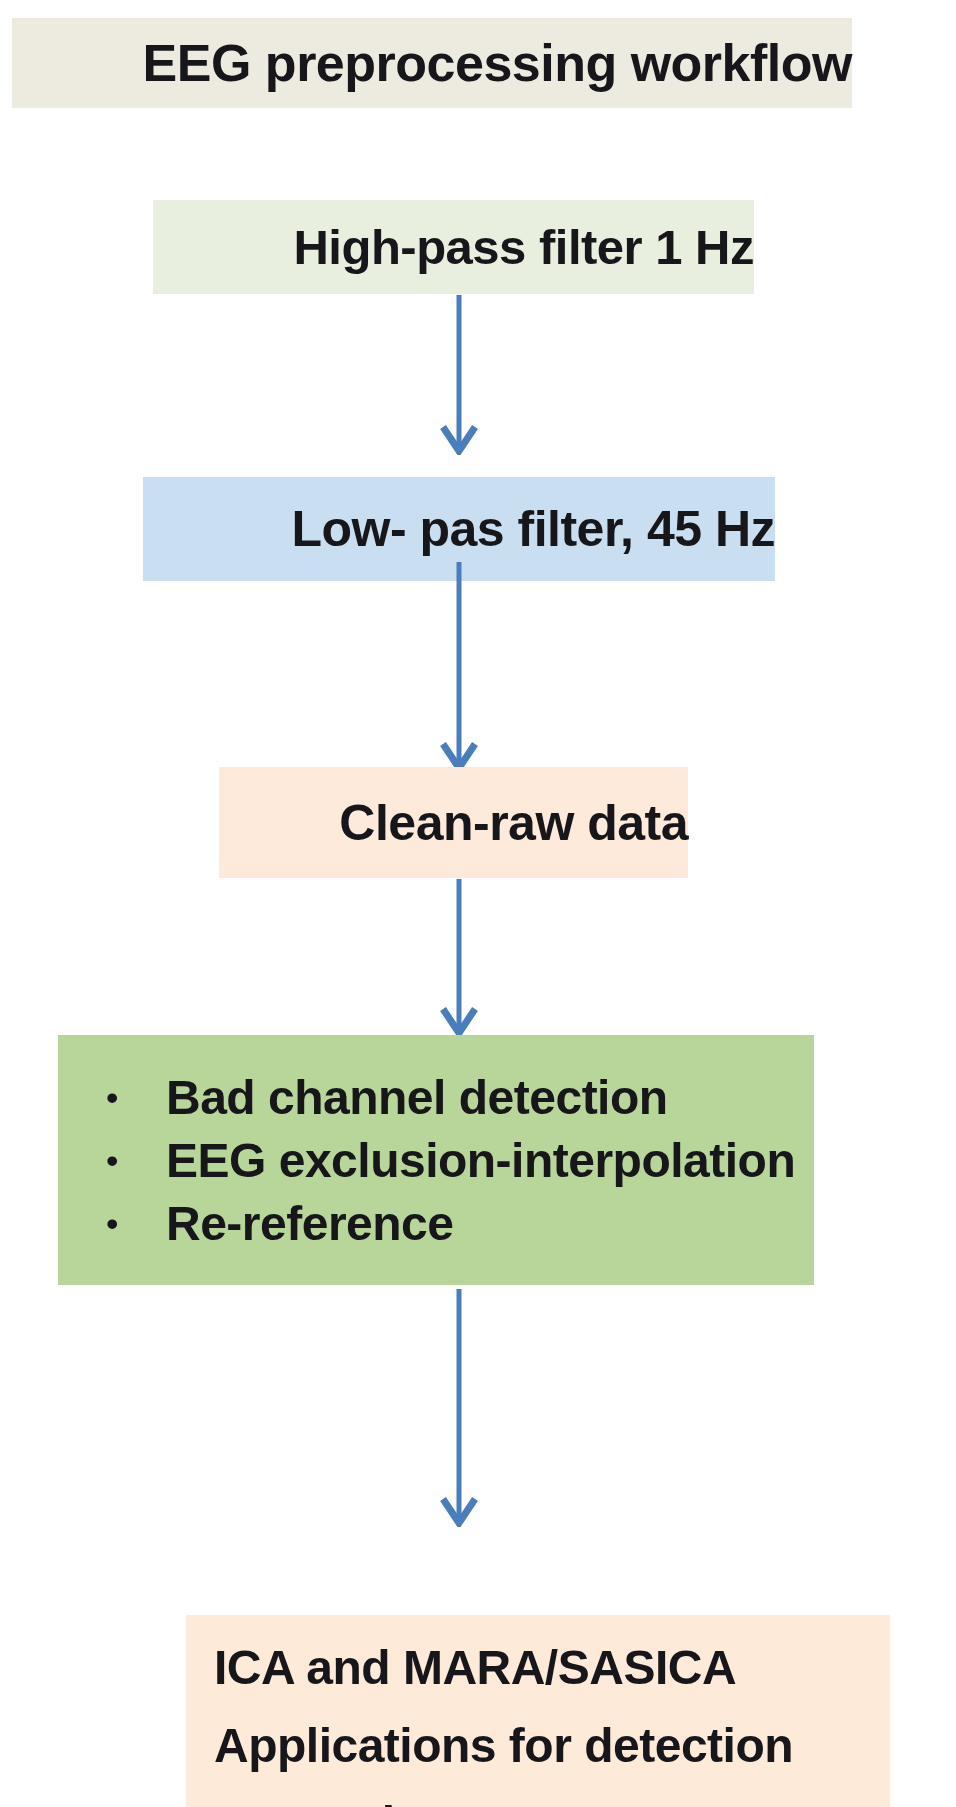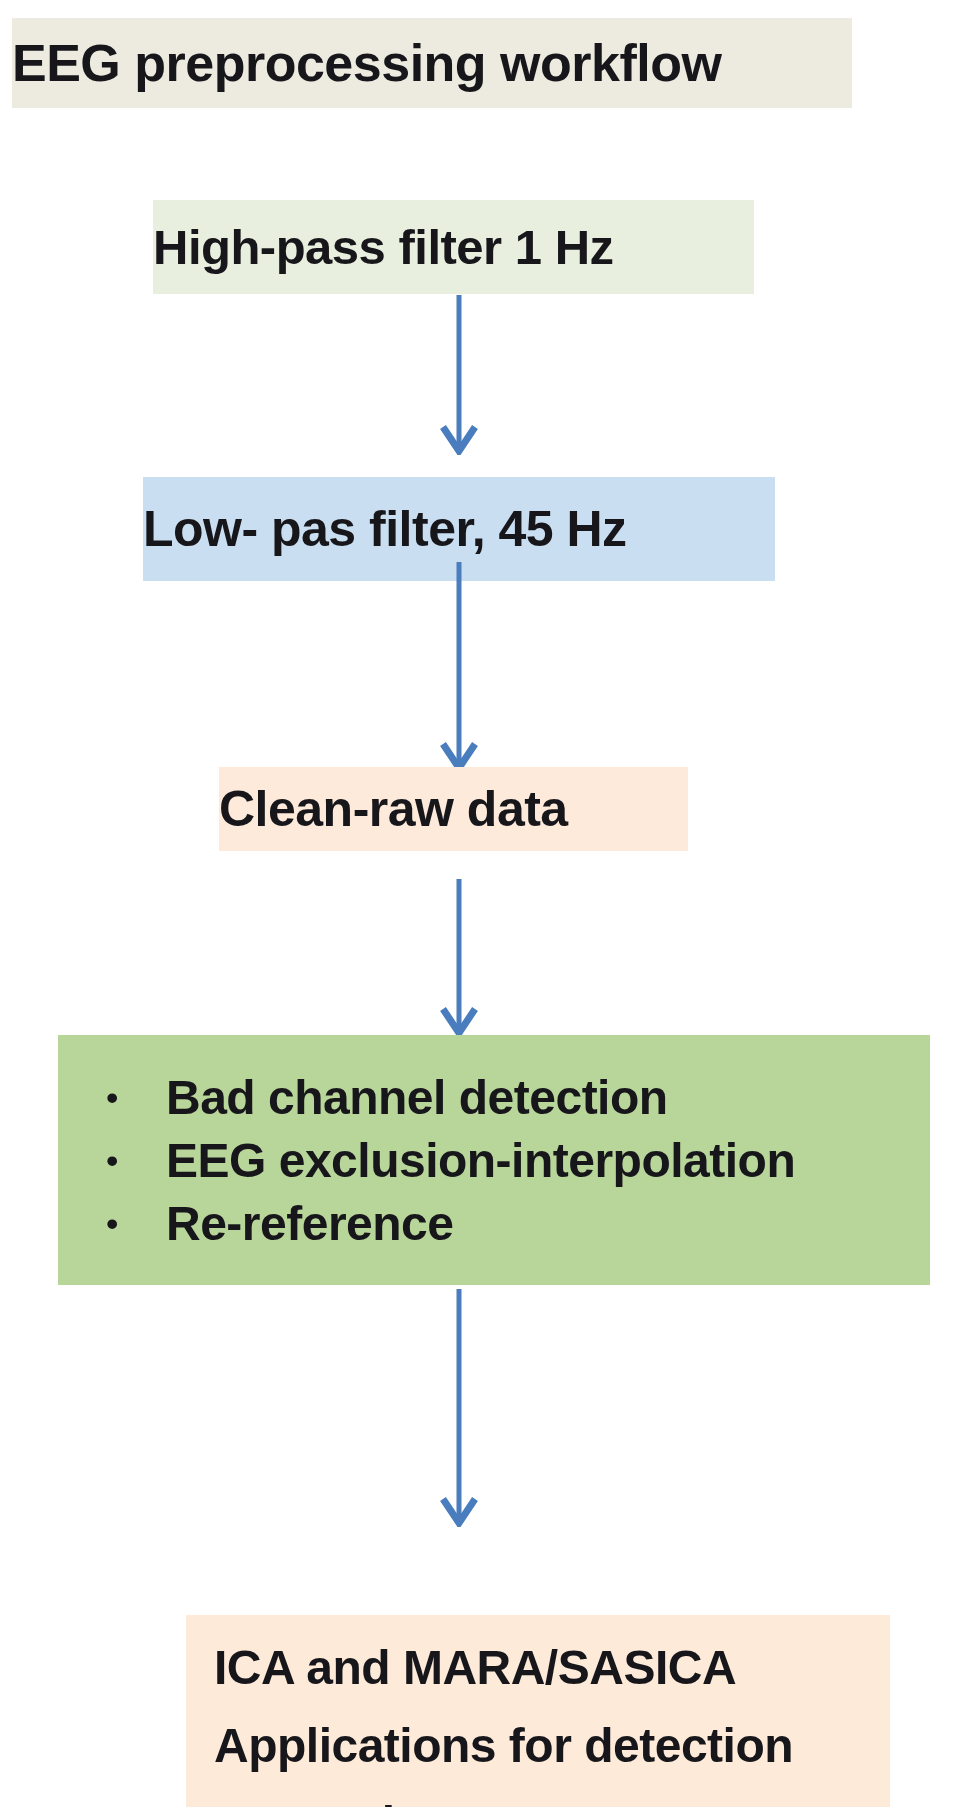--- a/index.html
+++ b/index.html
@@ -17,21 +17,21 @@
     position:relative;
     width:956px;height:1807px;
     background:#ffffff;
     font-family:"Liberation Sans", sans-serif;
     overflow:hidden;
   }
   .box{
     position:absolute;
     display:flex;
     align-items:center;
-    justify-content:flex-start;
+    justify-content:flex-end;
     color:var(--text);
     font-weight:700;
     letter-spacing:-0.5px;
   }
   .title-box{
     left:12px;top:18px;width:840px;height:90px;
     background:var(--title-bg);
     font-size:52px;
   }
   .highpass-box{
@@ -39,26 +39,26 @@
     background:var(--highpass-bg);
     font-size:49px;
   }
   .lowpass-box{
     left:143px;top:456px;width:632px;height:104px;
     background:var(--lowpass-bg);
     font-size:50px;
     margin-top:21px;
   }
   .cleanraw-box{
-    left:219px;top:767px;width:469px;height:84px;
+    left:219px;top:767px;width:469px;height:111px;
     background:var(--cleanraw-bg);
     font-size:50px;
   }
   .processing-box{
-    left:58px;top:1035px;width:872px;height:250px;
+    left:58px;top:1035px;width:756px;height:250px;
     background:var(--processing-bg);
     font-size:48px;
     flex-direction:column;
     align-items:stretch;
     justify-content:center;
     gap:8px;
     padding:6px 0;
     box-sizing:border-box;
   }
   .bullet-row{

